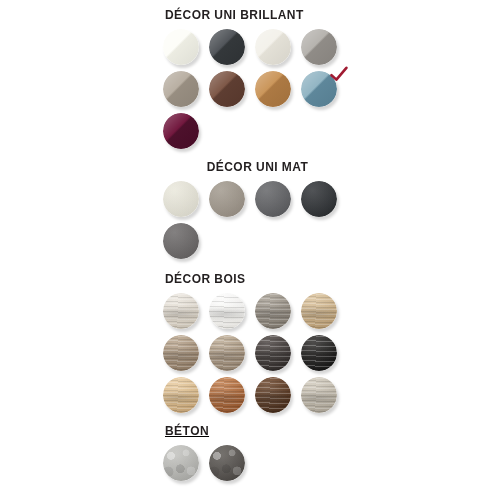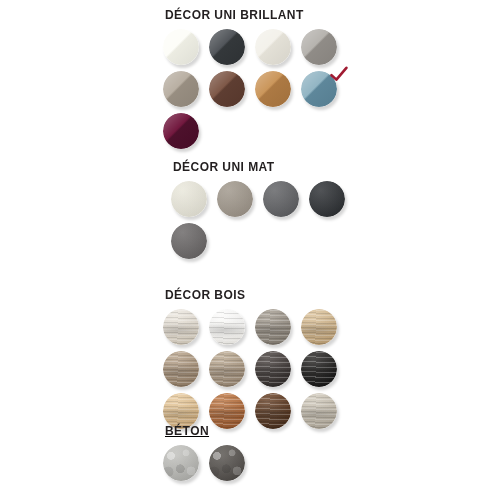--- a/index.html
+++ b/index.html
@@ -195,21 +195,21 @@
               <path d="M2.5 9.2 L7.4 13.6 L17.4 1.8" fill="none" stroke="#a01b32" stroke-width="2.6" stroke-linecap="round" stroke-linejoin="round"></path>
             </svg>
           </div>
           <div class="swatch-cell">
             <div class="swatch gloss" style="--hi: #6d1138; --lo: #4a0c28;">
               <div class="base"></div>
             </div>
           </div>
         </div>
       </div>
-      <div class="section" style="position: absolute; left: 8px; top: 160px; width: 195px;">
+      <div class="section" style="position: absolute; left: 0px; top: 160px; width: 195px; text-align: center;">
         <div class="section-title">DÉCOR UNI MAT</div>
         <div class="sec-gap-a"></div>
         <div class="swatch-grid">
           <div class="swatch-cell">
             <div class="swatch matte" style="--hi: #eceade; --lo: #e2e0d3;">
               <div class="base"></div>
             </div>
           </div>
           <div class="swatch-cell">
             <div class="swatch matte" style="--hi: #a49c90; --lo: #988f84;">
@@ -226,21 +226,21 @@
               <div class="base"></div>
             </div>
           </div>
           <div class="swatch-cell">
             <div class="swatch matte" style="--hi: #6e6b6b; --lo: #646161;">
               <div class="base"></div>
             </div>
           </div>
         </div>
       </div>
-      <div class="section" style="position: absolute; left: 0px; top: 272px; width: 195px; margin-top: 16px;">
+      <div class="section" style="position: absolute; left: 0px; top: 272px; width: 195px;">
         <div class="section-title">DÉCOR BOIS</div>
         <div class="sec-gap-a"></div>
         <div class="swatch-grid">
           <div class="swatch-cell">
             <div class="swatch wood" style="--hi: #f0ece5; --lo: #ded6c9; --lo2: #cfc6b6;">
               <div class="base"></div>
             </div>
           </div>
           <div class="swatch-cell">
             <div class="swatch wood" style="--hi: #ffffff; --lo: #f6f5f2; --lo2: #eceae5;">

